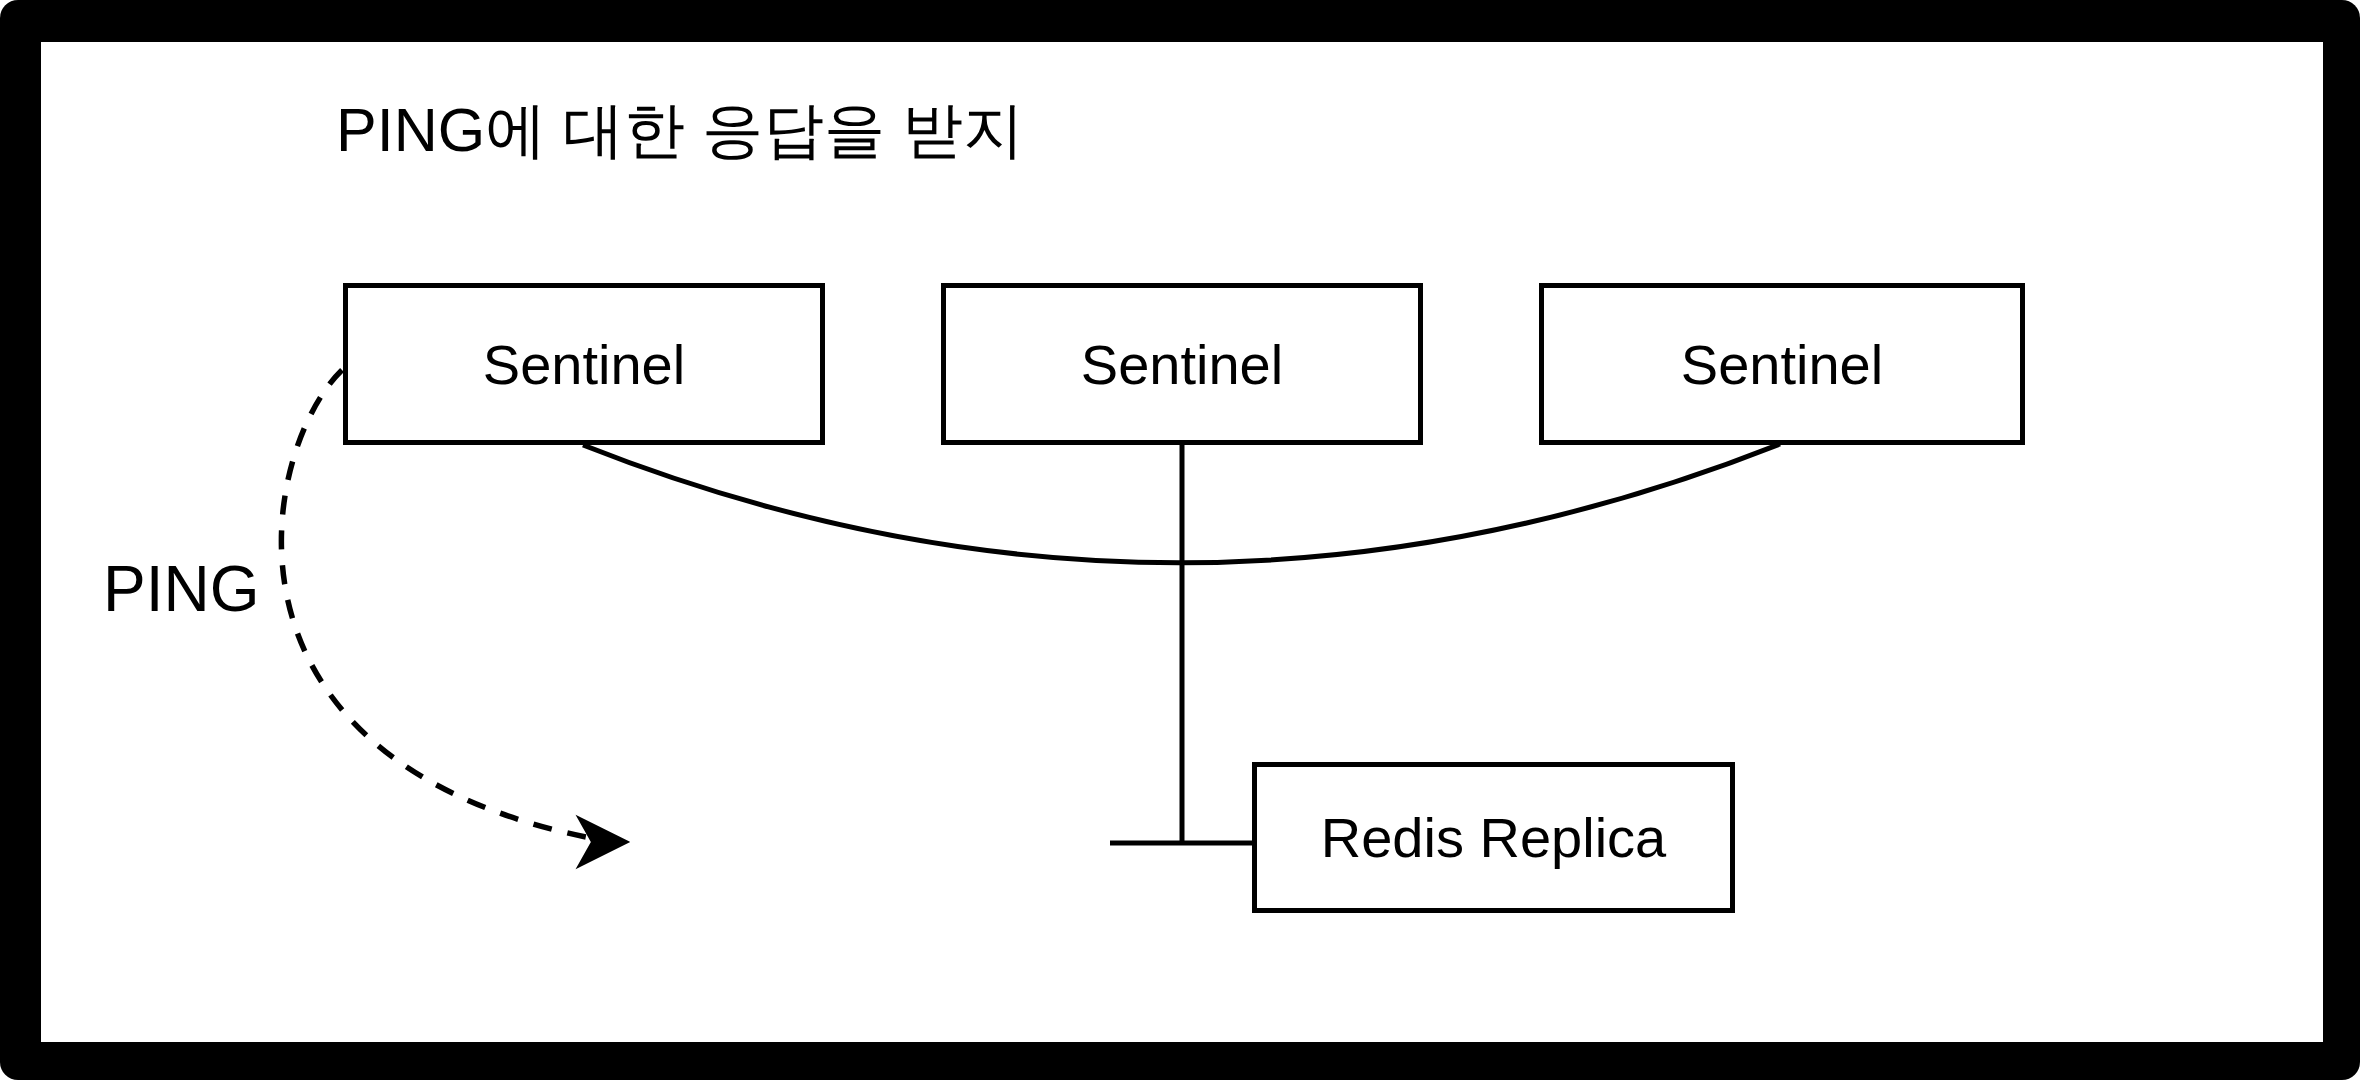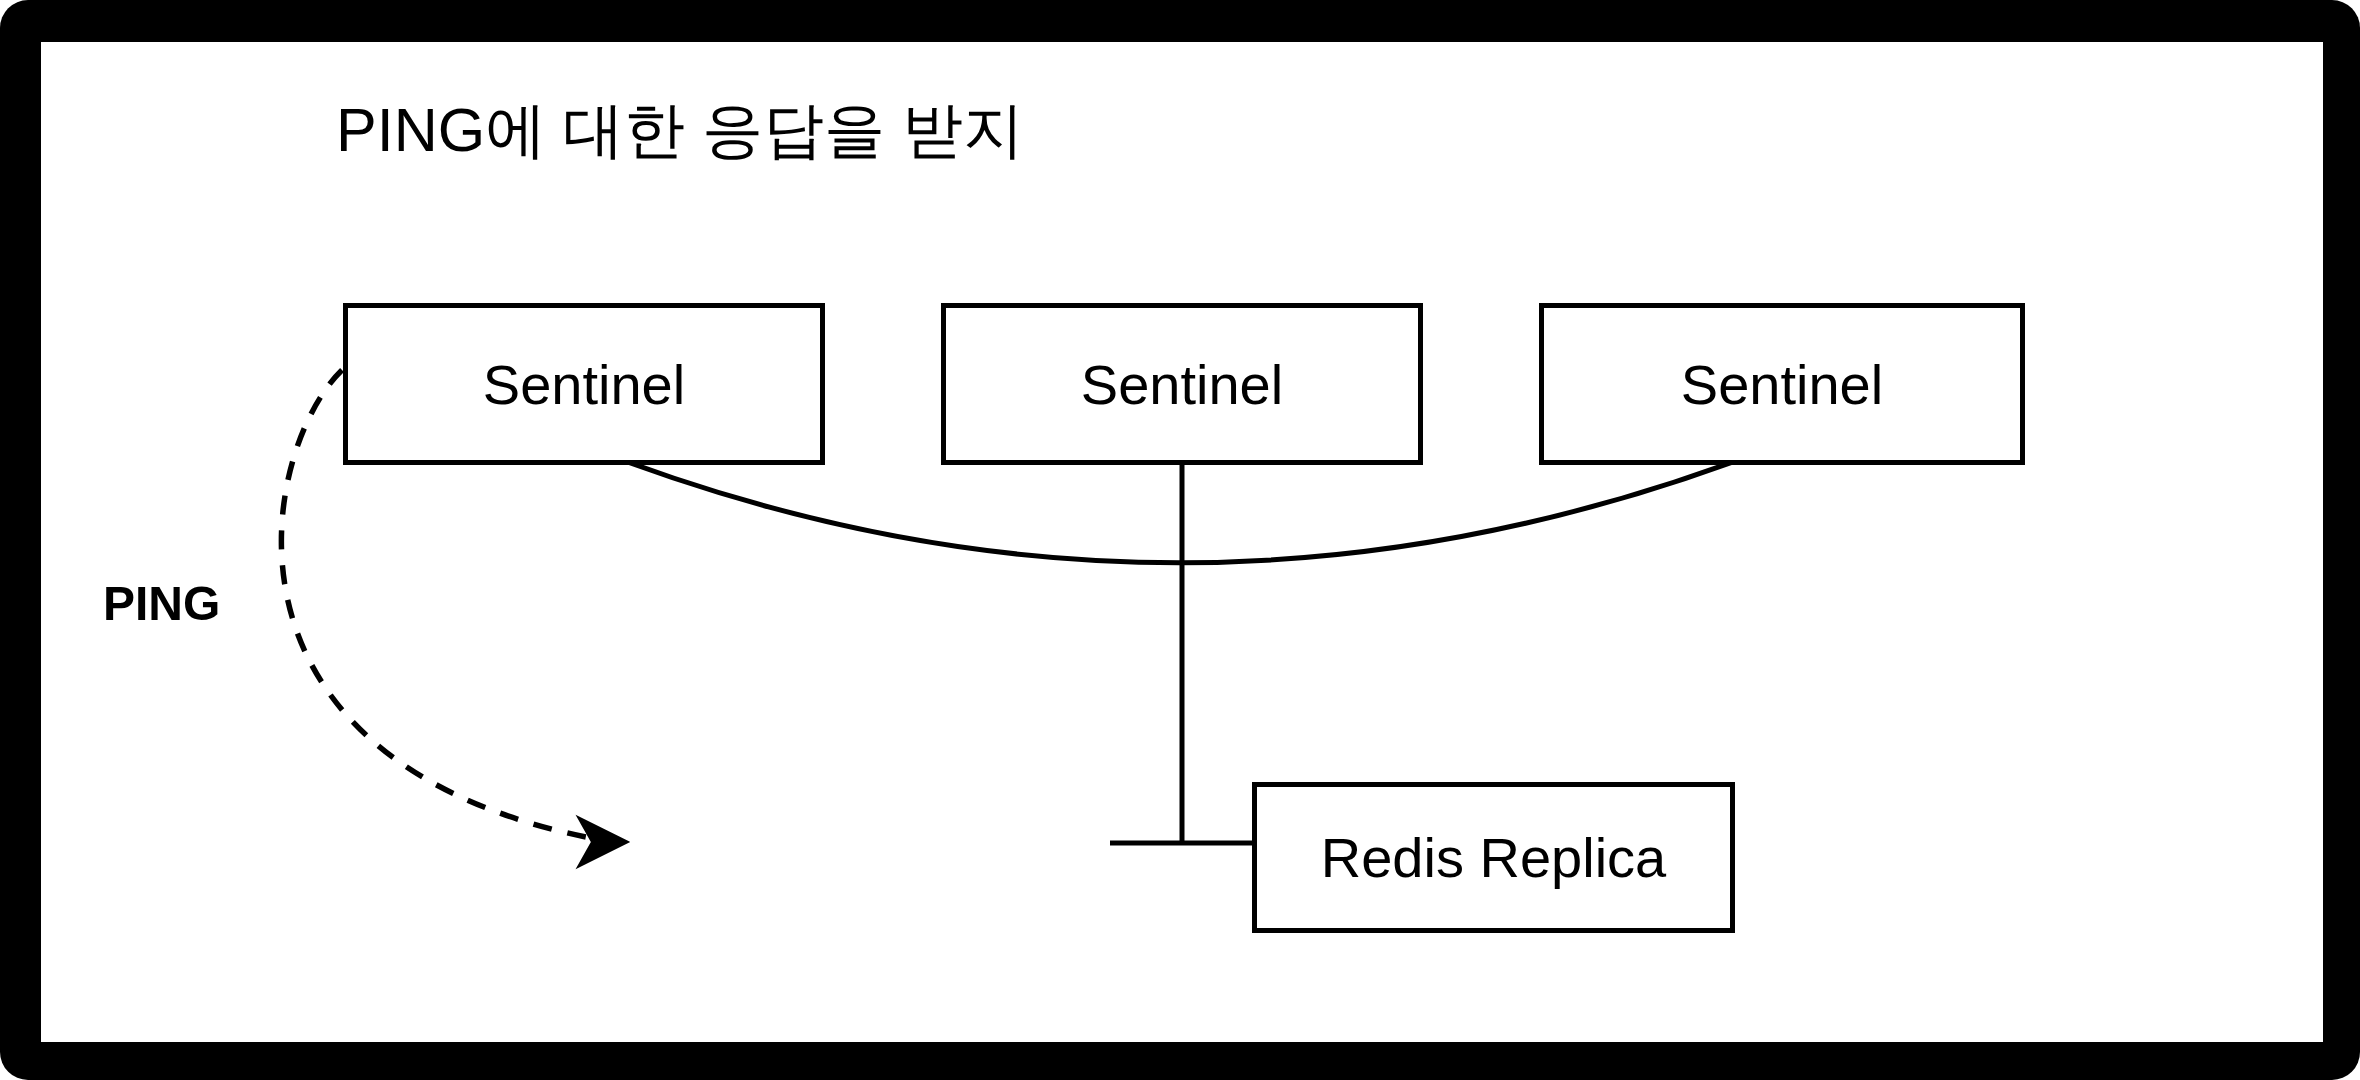--- a/index.html
+++ b/index.html
@@ -6,21 +6,21 @@
     margin: 0;
     padding: 0;
     background: #ffffff;
     font-family: "Liberation Sans", sans-serif;
   }
   #frame {
     position: relative;
     width: 2360px;
     height: 1080px;
     background: #000000;
-    border-radius: 28px;
+    border-radius: 18px;
     overflow: hidden;
   }
   #canvas {
     position: absolute;
     left: 41px;
     top: 42px;
     width: 2282px;
     height: 1000px;
     background: #ffffff;
   }
@@ -37,46 +37,44 @@
     box-sizing: border-box;
     background: #ffffff;
     border: 5px solid #000000;
     display: flex;
     align-items: center;
     justify-content: center;
     font-size: 56px;
     color: #000000;
     white-space: nowrap;
     z-index: 2;
-    margin-top: 20px;
   }
   #node-sentinel-1 { left: 343px; top: 283px; width: 482px; height: 162px; }
   #node-sentinel-2 { left: 941px; top: 283px; width: 482px; height: 162px; }
   #node-sentinel-3 { left: 1539px; top: 283px; width: 486px; height: 162px; }
   #node-redis-master  { left: 629px;  top: 762px; width: 483px; height: 163px; }
   #node-redis-replica { left: 1252px; top: 762px; width: 483px; height: 151px; }
   #annotation {
     position: absolute;
     left: 320px;
     top: 92px;
     width: 720px;
     text-align: center;
     font-size: 61px;
     line-height: 77px;
     color: #000000;
     z-index: 2;
   }
   #ping-label {
     position: absolute;
     left: 103px;
-    top: 576px;
-    font-size: 48px;
+    top: 552px;
+    font-size: 64px;
     color: #000000;
     z-index: 2;
-    font-weight: bold;
   }
 </style>
 </head>
 <body>
 
 <div id="frame">
   <div id="canvas"></div>
 
   <svg id="connector-layer" viewBox="0 0 2360 1080" xmlns="http://www.w3.org/2000/svg">
 

